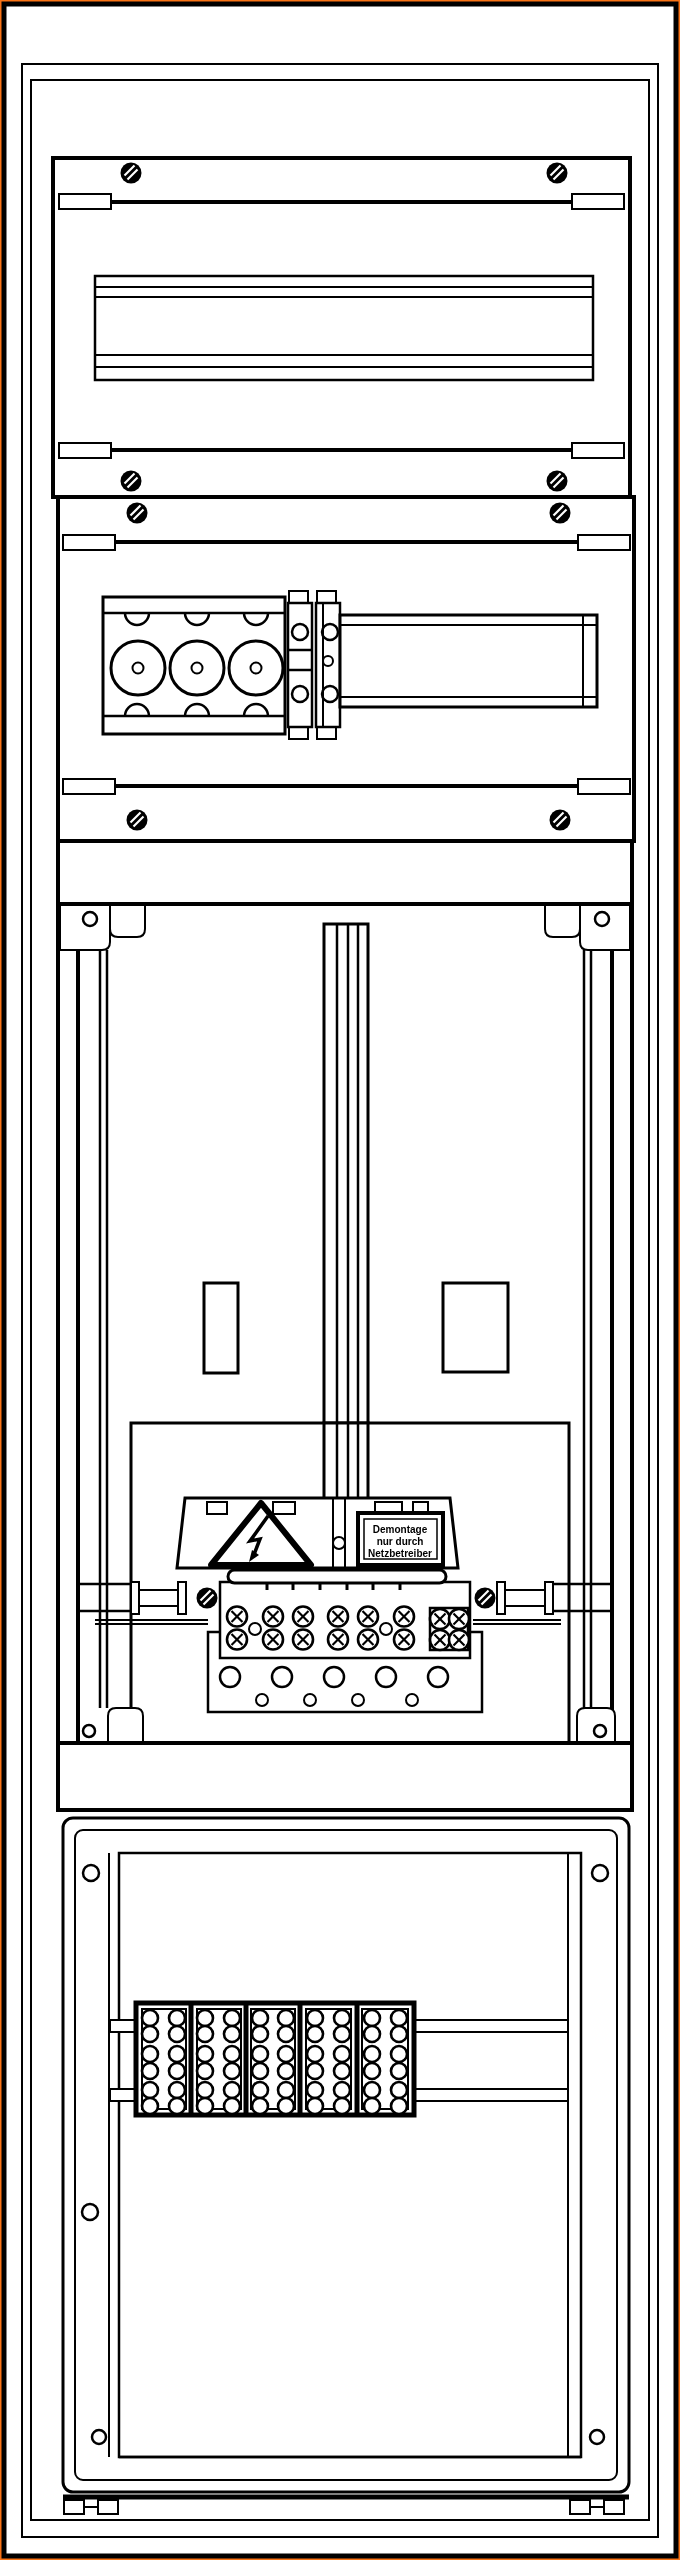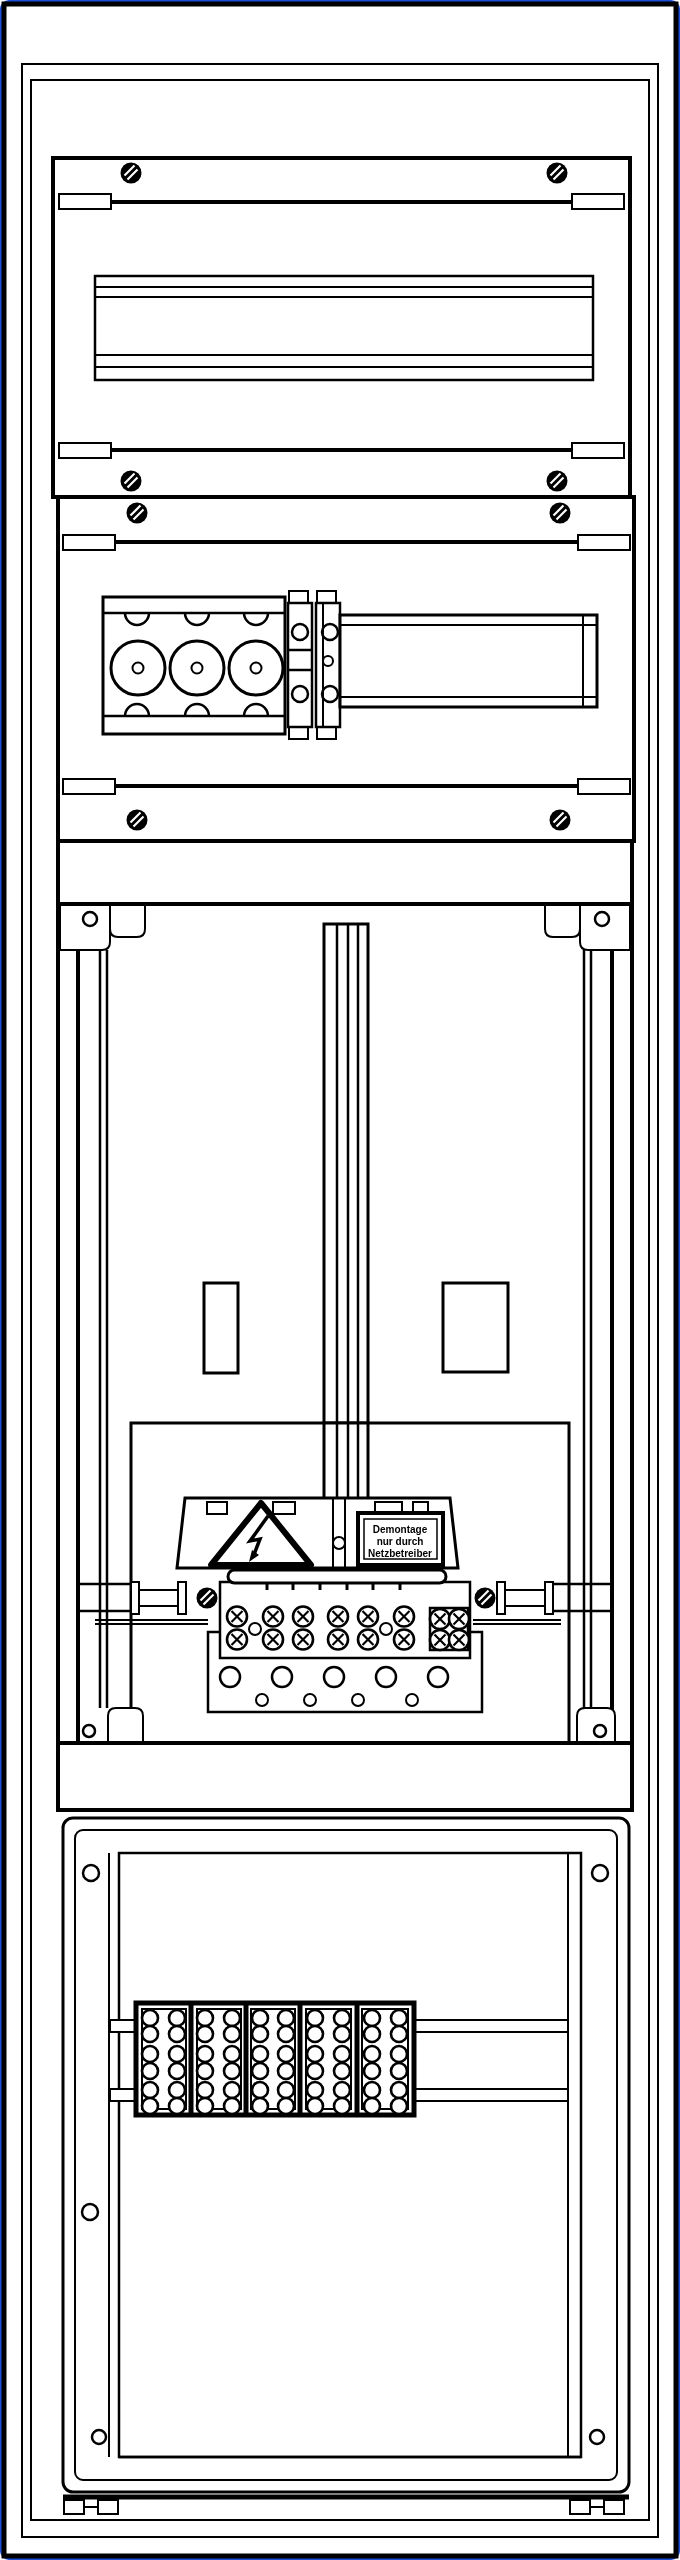--- a/index.html
+++ b/index.html
@@ -1,17 +1,17 @@
 <!DOCTYPE html>
 <html><head>
 <meta charset="utf-8">
 <style>
   html,body{margin:0;padding:0;background:#ffffff;}
   body{width:680px;font-family:"Liberation Sans",sans-serif;}
-  #stage{width:680px;height:2560px;position:relative;background:#1d4ed8;border-radius:9px;}
+  #stage{width:680px;height:2560px;position:relative;background:#f97316;}
   svg{display:block;}
   svg text{font-family:"Liberation Sans",sans-serif;font-weight:bold;fill:#000;}
   .ln{stroke:#000;fill:none;}
   .wfill{fill:#ffffff;stroke:#000;}
 </style>
 </head>
 <body>
 
 <div id="stage">
 <svg width="680" height="2560" viewBox="0 0 680 2560">

